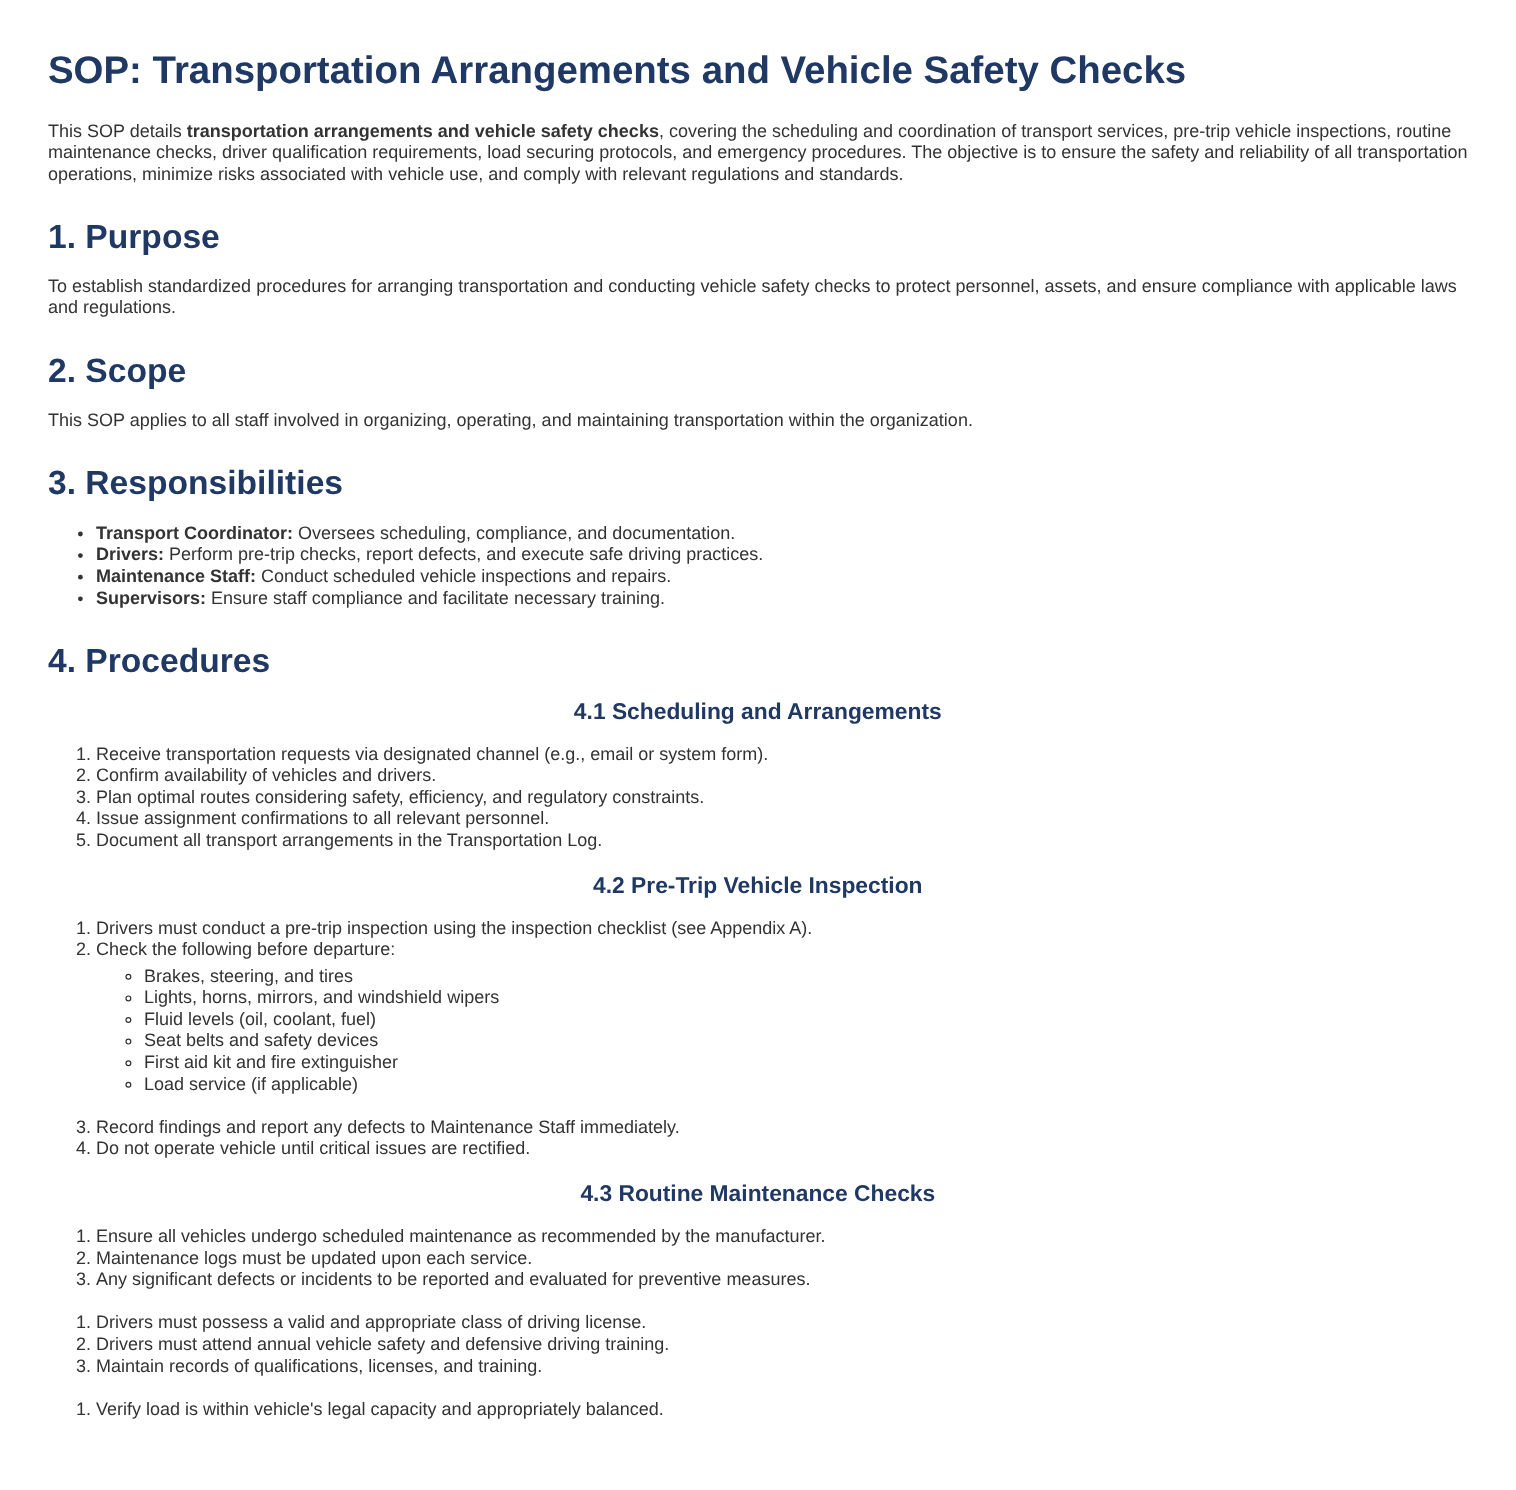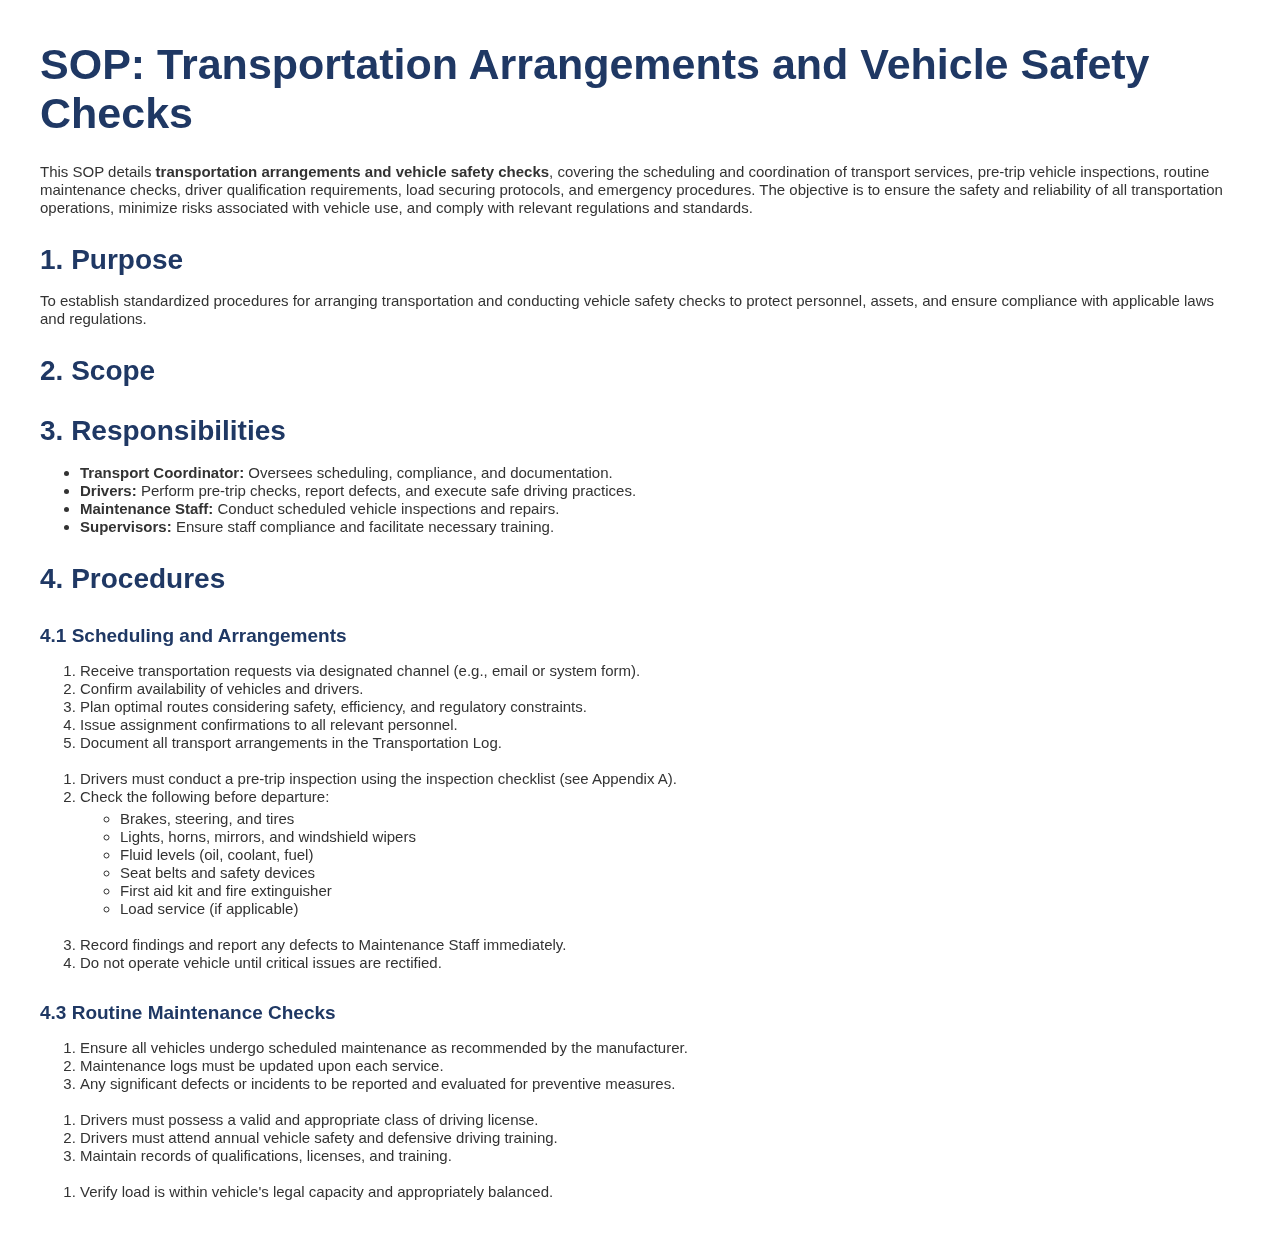--- a/index.html
+++ b/index.html
@@ -6,77 +6,80 @@
   body {
     margin: 40px 40px 0 40px;
     font-family: "Liberation Sans", "DejaVu Sans", sans-serif;
     font-size: 15px;
     line-height: 1.2;
     color: #333333;
     overflow: hidden;
   }
   .doc { max-width: 1183px; }
   h1 {
-    font-size: 43px;
+    font-size: 32px;
     line-height: 1.15;
     color: #1f3864;
     margin: 0 0 24px 0;
     font-weight: bold;
   }
   h2 {
     font-size: 28px;
     color: #1f3864;
     margin: 26px 0 16px 0;
     font-weight: bold;
   }
   h3 {
     font-size: 19px;
     color: #1f3864;
-    margin: 30px 0 14px 0;
+    margin: 16px 0 14px 0;
     font-weight: bold;
+    text-align: center;
   }
   p { margin: 0 0 16px 0; }
   ol, ul { margin: 0 0 18px 0; padding-left: 40px; }
   li { margin: 0; }
   li > ul { margin: 4px 0 18px 0; list-style-type: circle; }
   strong { font-weight: bold; }
 </style>
 </head>
 <body>
 
 <main class="doc">
 
   <h1>SOP: Transportation Arrangements and Vehicle Safety Checks</h1>
 
   <p><span>This SOP details </span><strong>transportation arrangements and vehicle safety checks</strong><span>, covering the scheduling and coordination of transport services, pre-trip vehicle inspections, routine maintenance checks, driver qualification requirements, load securing protocols, and emergency procedures. The objective is to ensure the safety and reliability of all transportation operations, minimize risks associated with vehicle use, and comply with relevant regulations and standards.</span></p>
 
   <h2>1. Purpose</h2>
   <p>To establish standardized procedures for arranging transportation and conducting vehicle safety checks to protect personnel, assets, and ensure compliance with applicable laws and regulations.</p>
 
   <h2>2. Scope</h2>
+  <p>This SOP applies to all staff involved in organizing, operating, and maintaining transportation within the organization.</p>
 
   <h2>3. Responsibilities</h2>
   <ul>
     <li><strong>Transport Coordinator:</strong> <span>Oversees scheduling, compliance, and documentation.</span></li>
     <li><strong>Drivers:</strong> <span>Perform pre-trip checks, report defects, and execute safe driving practices.</span></li>
     <li><strong>Maintenance Staff:</strong> <span>Conduct scheduled vehicle inspections and repairs.</span></li>
     <li><strong>Supervisors:</strong> <span>Ensure staff compliance and facilitate necessary training.</span></li>
   </ul>
 
   <h2>4. Procedures</h2>
 
   <h3>4.1 Scheduling and Arrangements</h3>
   <ol>
     <li>Receive transportation requests via designated channel (e.g., email or system form).</li>
     <li>Confirm availability of vehicles and drivers.</li>
     <li>Plan optimal routes considering safety, efficiency, and regulatory constraints.</li>
     <li>Issue assignment confirmations to all relevant personnel.</li>
     <li>Document all transport arrangements in the Transportation Log.</li>
   </ol>
 
+  <h3>4.2 Pre-Trip Vehicle Inspection</h3>
   <ol>
     <li>Drivers must conduct a pre-trip inspection using the inspection checklist (see Appendix A).</li>
     <li>
       <span>Check the following before departure:</span>
       <ul>
         <li>Brakes, steering, and tires</li>
         <li>Lights, horns, mirrors, and windshield wipers</li>
         <li>Fluid levels (oil, coolant, fuel)</li>
         <li>Seat belts and safety devices</li>
         <li>First aid kit and fire extinguisher</li>

